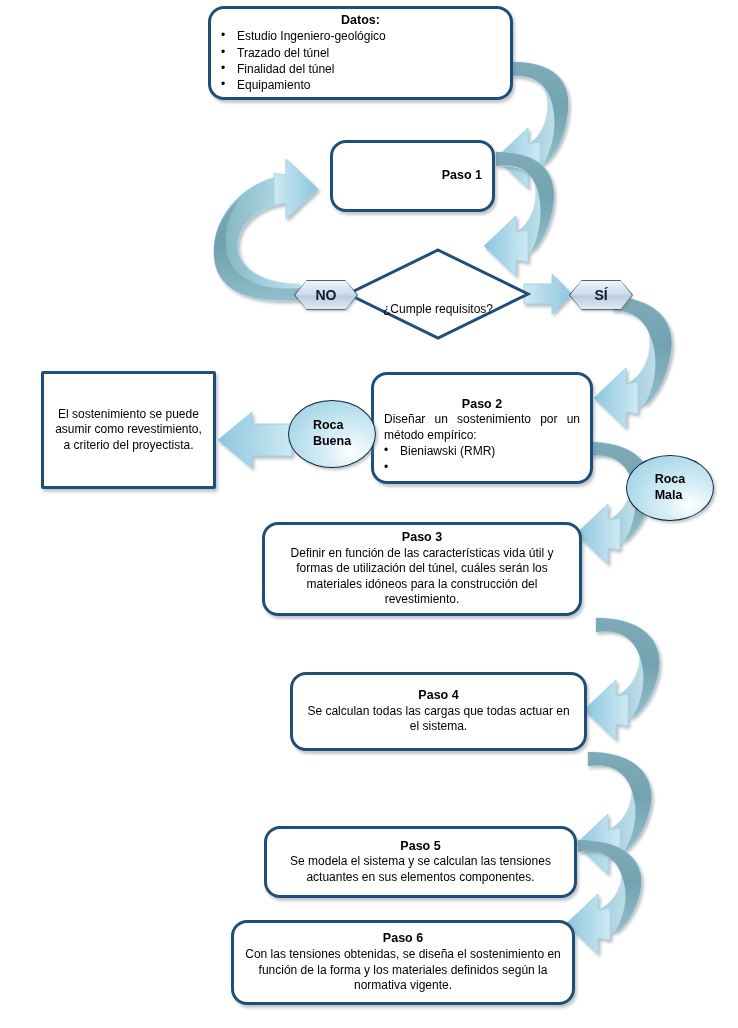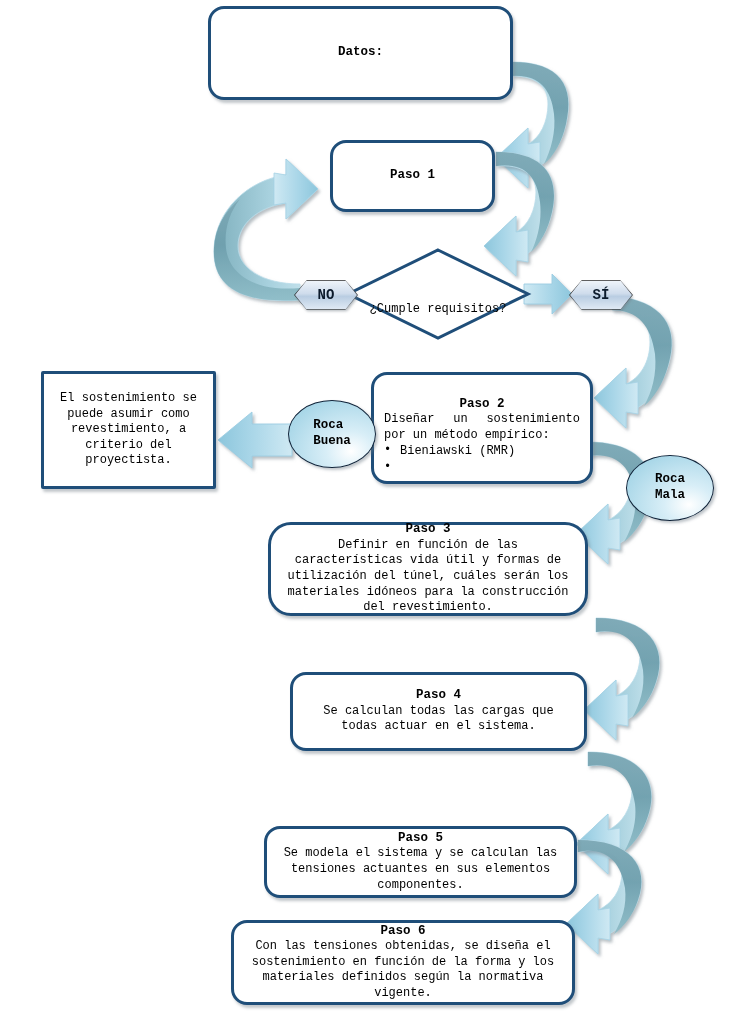--- a/index.html
+++ b/index.html
@@ -1,19 +1,19 @@
 <!DOCTYPE html>
 <html><head>
 <meta charset="utf-8">
 <style>
   html,body{margin:0;padding:0;background:#ffffff;}
   body{width:738px;height:1028px;position:relative;overflow:hidden;
        font-family:"Liberation Sans","DejaVu Sans",sans-serif;color:#000;}
 
-  #canvas{position:absolute;inset:0;width:640px;height:1028px;font-family:Liberation Mono, monospace;}
+  #canvas{position:absolute;inset:0;width:640px;height:1028px;}
   #svg-layer{position:absolute;left:0;top:0;width:738px;height:1028px;}
 
   .node{position:absolute;box-sizing:border-box;}
 
   
   .rbox{
     background:#ffffff;
     border:3px solid #1f4e79;
     border-radius:16px;
     display:flex;flex-direction:column;justify-content:center;
@@ -184,23 +184,29 @@
     <g>
       <path d="M307 281 L 345 281 L 357 295 L 345 309 L 307 309 L 295 295 Z" fill="none" stroke="#2b2b2b" stroke-width="1.4"></path>
     </g>
     <g>
       <path d="M582 281 L 620 281 L 632 295 L 620 309 L 582 309 L 570 295 Z" fill="none" stroke="#2b2b2b" stroke-width="1.4"></path>
     </g>
   </svg>
 
   <div class="node rbox" style="left:208px;top:6px;width:305px;height:94px;">
     <div class="ttl">Datos:</div>
-  </div>
-
-  <div class="node rbox" style="left:330px;top:140px;width:165px;height:72px;">
+    <ul class="bl datos-list">
+      <li>Estudio Ingeniero-geológico</li>
+      <li>Trazado del túnel</li>
+      <li>Finalidad del túnel</li>
+      <li>Equipamiento</li>
+    </ul>
+  </div>
+
+  <div class="node rbox" style="left:330px;top:140px;width:165px;height:72px;align-items:flex-end;">
     <div class="ttl">Paso 1</div>
   </div>
 
   <div class="diamond" style="left:348px;top:250px;width:180px;height:88px;">
     <div class="dlabel">¿Cumple requisitos?</div>
   </div>
 
   <div class="hexwrap" style="left:295px;top:281px;">
     <div class="hex" style="width:62px;height:28px;">NO</div>
   </div>
@@ -229,21 +235,21 @@
     <div>
       <div>Roca</div>
       <div>Mala</div>
     </div>
   </div>
 
   <div class="node rbox" style="left:41px;top:371px;width:175px;height:118px;border-radius:2px;">
     <div class="bdy">El sostenimiento se puede asumir como revestimiento, a criterio del proyectista.</div>
   </div>
 
-  <div class="node rbox" style="left:268px;top:522px;width:320px;height:94px;border-radius:23px;">
+  <div class="node rbox" style="left:262px;top:522px;width:320px;height:94px;">
     <div class="ttl">Paso 3</div>
     <div class="bdy">Definir en función de las características  vida útil y formas de utilización del túnel, cuáles serán los materiales idóneos para la construcción del revestimiento.</div>
   </div>
 
   <div class="node rbox" style="left:290px;top:672px;width:297px;height:79px;">
     <div class="ttl">Paso 4</div>
     <div class="bdy">Se calculan todas las cargas que todas actuar en el sistema.</div>
   </div>
 
   <div class="node rbox" style="left:264px;top:826px;width:313px;height:72px;">

